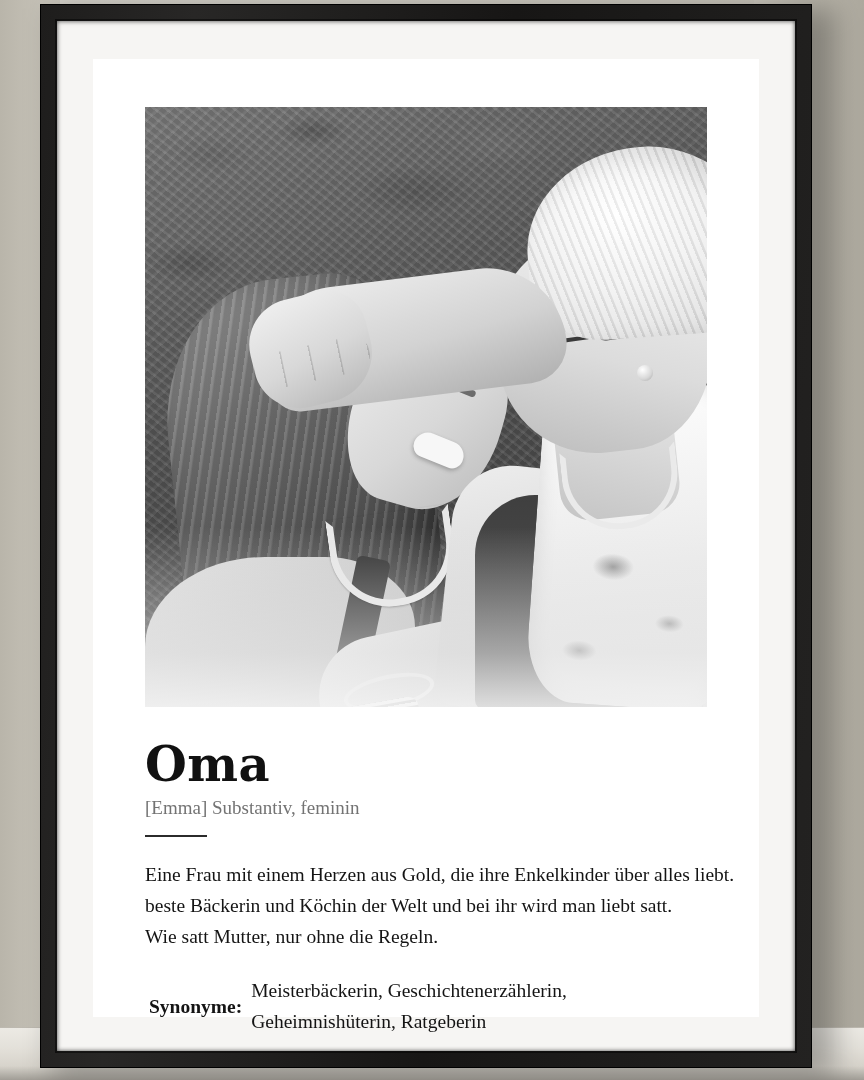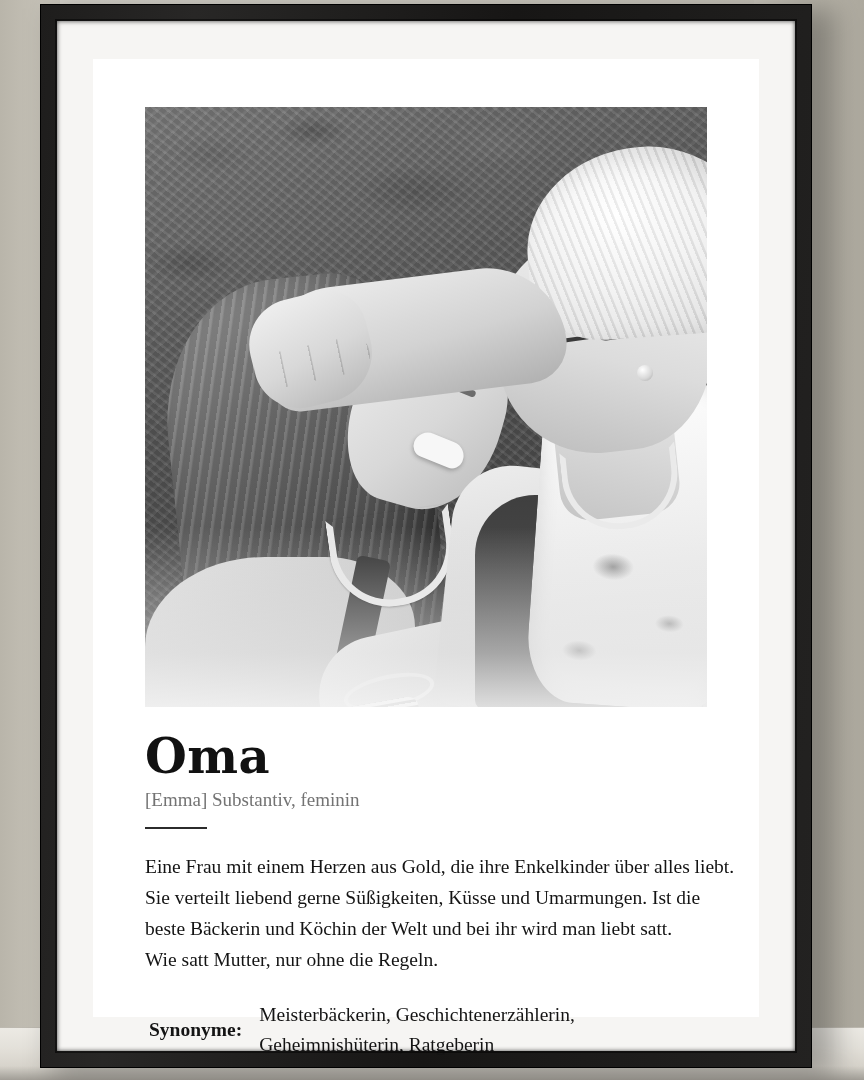--- a/index.html
+++ b/index.html
@@ -386,21 +386,21 @@
   }
   .bench-r {
     position: absolute;
     right: 0; bottom: 0;
     width: 60px; height: 130px;
     background: linear-gradient(90deg, #e6e5e3 0%, #f3f2f1 100%);
   }
 
   
   .content {
-    padding-top: 24px;
+    padding-top: 32px;
   }
   .word {
     font-family: "DejaVu Serif", serif;
     font-size: 48px;
     font-weight: 700;
     letter-spacing: 0.5px;
     color: #111111;
     line-height: 1.08;
     margin: 0 0 6px 0;
   }
@@ -436,21 +436,20 @@
     line-height: 1.58;
     color: #141414;
     padding-left: 4px;
   }
   .syn-label {
     font-weight: 700;
     white-space: nowrap;
   }
   .syn-values {
     max-width: 480px;
-    margin-left: 8px;
   }
 </style>
 </head>
 <body>
 
 <div class="scene">
   <div class="wall-left"></div>
   <div class="wall-right"></div>
   <div class="baseboard"></div>
   <div class="floor-shadow"></div>
@@ -502,21 +501,20 @@
           <div class="bg-bottom-wash"></div>
         </div>
 
         <div class="content">
           <h1 class="word">Oma</h1>
           <div class="subline">[Emma] Substantiv, feminin</div>
           <div class="rule"></div>
 
           <div class="definition">
             <span>Eine Frau mit einem Herzen aus Gold, die ihre Enkelkinder über alles liebt.</span>
-            <span>Sie verteilt liebend gerne Süßigkeiten, Küsse und Umarmungen. Ist die</span>
             <span>beste Bäckerin und Köchin der Welt und bei ihr wird man liebt satt.</span>
             <span>Wie satt Mutter, nur ohne die Regeln.</span>
           </div>
 
           <div class="synonyms">
             <div class="syn-label">Synonyme:</div>
             <div class="syn-values">Meisterbäckerin, Geschichtenerzählerin, Geheimnishüterin, Ratgeberin</div>
           </div>
         </div>
 

